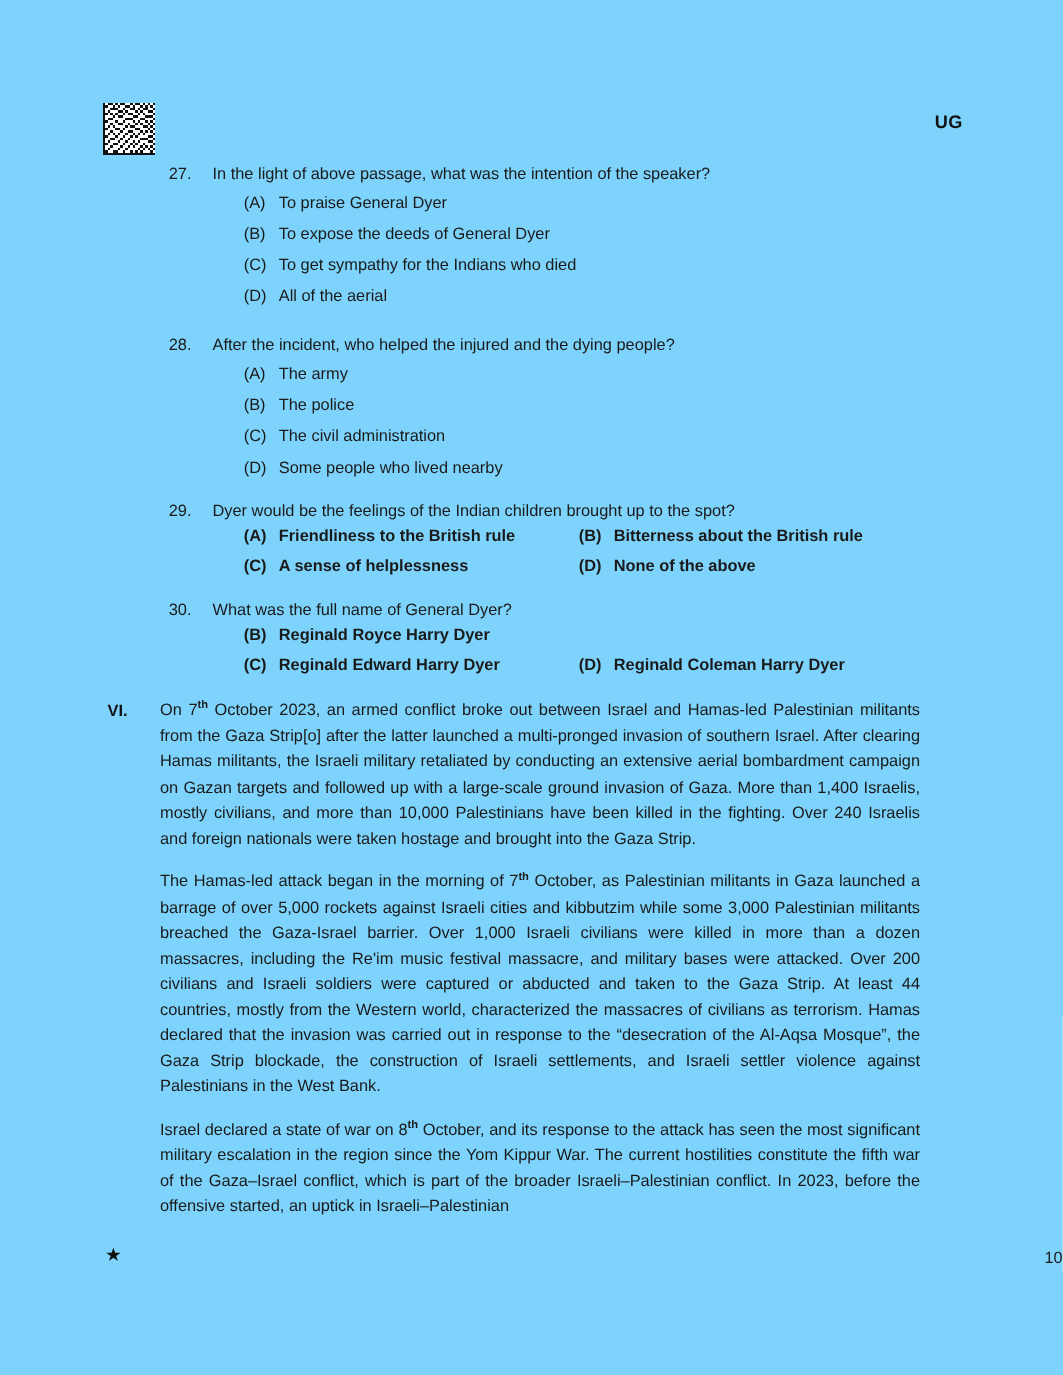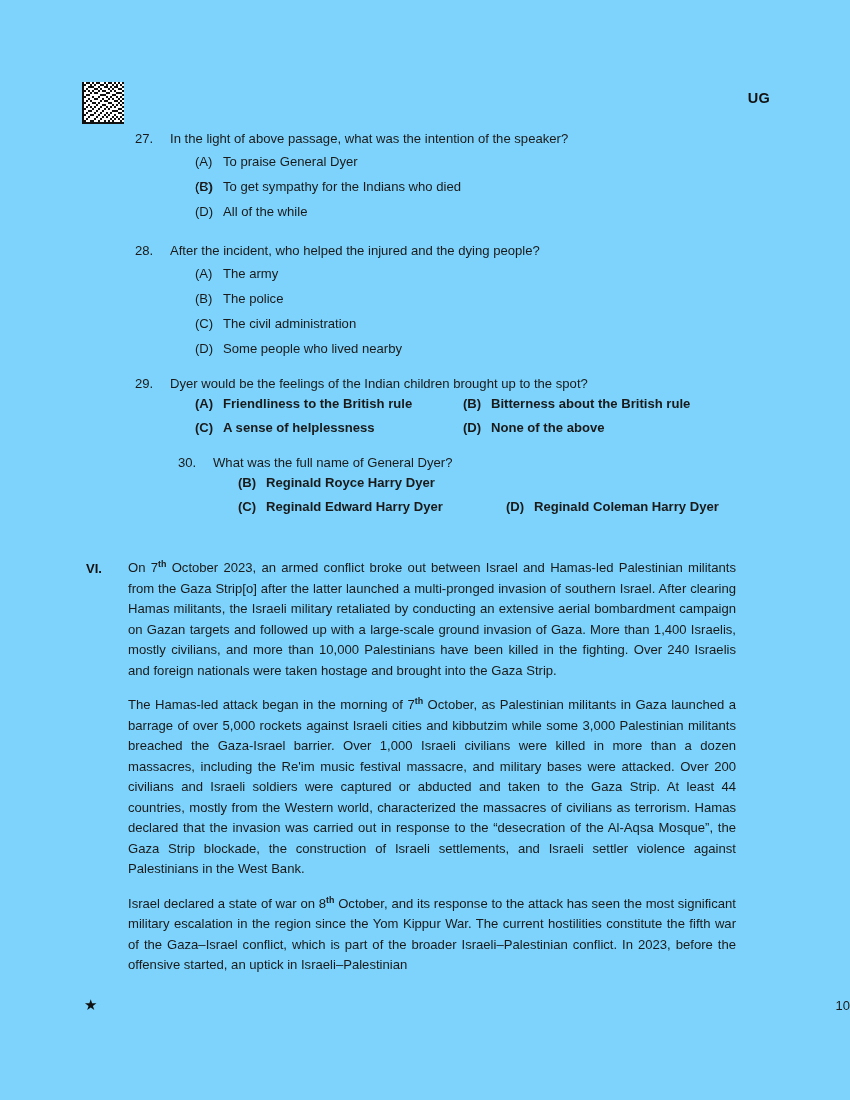--- a/index.html
+++ b/index.html
@@ -411,28 +411,29 @@
         <span class="q-num">27.</span>
         <span>In the light of above passage, what was the intention of the speaker?</span>
       </div>
       <div class="opts-stack">
         <div class="opt-row">
           <span class="opt-lab">(A)</span>
           <span class="opt-txt">To praise General Dyer</span>
         </div>
         <div class="opt-row">
           <span class="opt-lab">(B)</span>
+          <span class="opt-txt">To expose the deeds of General Dyer</span>
         </div>
         <div class="opt-row">
           <span class="opt-lab">(C)</span>
           <span class="opt-txt">To get sympathy for the Indians who died</span>
         </div>
         <div class="opt-row">
           <span class="opt-lab">(D)</span>
-          <span class="opt-txt">All of the while</span>
+          <span class="opt-txt">All of the aerial</span>
         </div>
       </div>
     </div>
 
     <div class="q-block" style="margin-top:22px;">
       <div class="q-head">
         <span class="q-num">28.</span>
         <span>After the incident, who helped the injured and the dying people?</span>
       </div>
       <div class="opts-stack">
@@ -473,21 +474,21 @@
           <div class="cell c-left">
             <span class="lab">(C)</span><span>A sense of helplessness</span>
           </div>
           <div class="cell c-right">
             <span class="lab">(D)</span><span>None of the above</span>
           </div>
         </div>
       </div>
     </div>
 
-    <div class="q-block" style="margin-top:18px;padding-left:43px;">
+    <div class="q-block" style="margin-top:18px;">
       <div class="q-head">
         <span class="q-num">30.</span>
         <span>What was the full name of General Dyer?</span>
       </div>
       <div class="opts-grid">
         <div class="grid-row">
           <div class="cell c-right">
             <span class="lab">(B)</span><span>Reginald Royce Harry Dyer</span>
           </div>
         </div>

